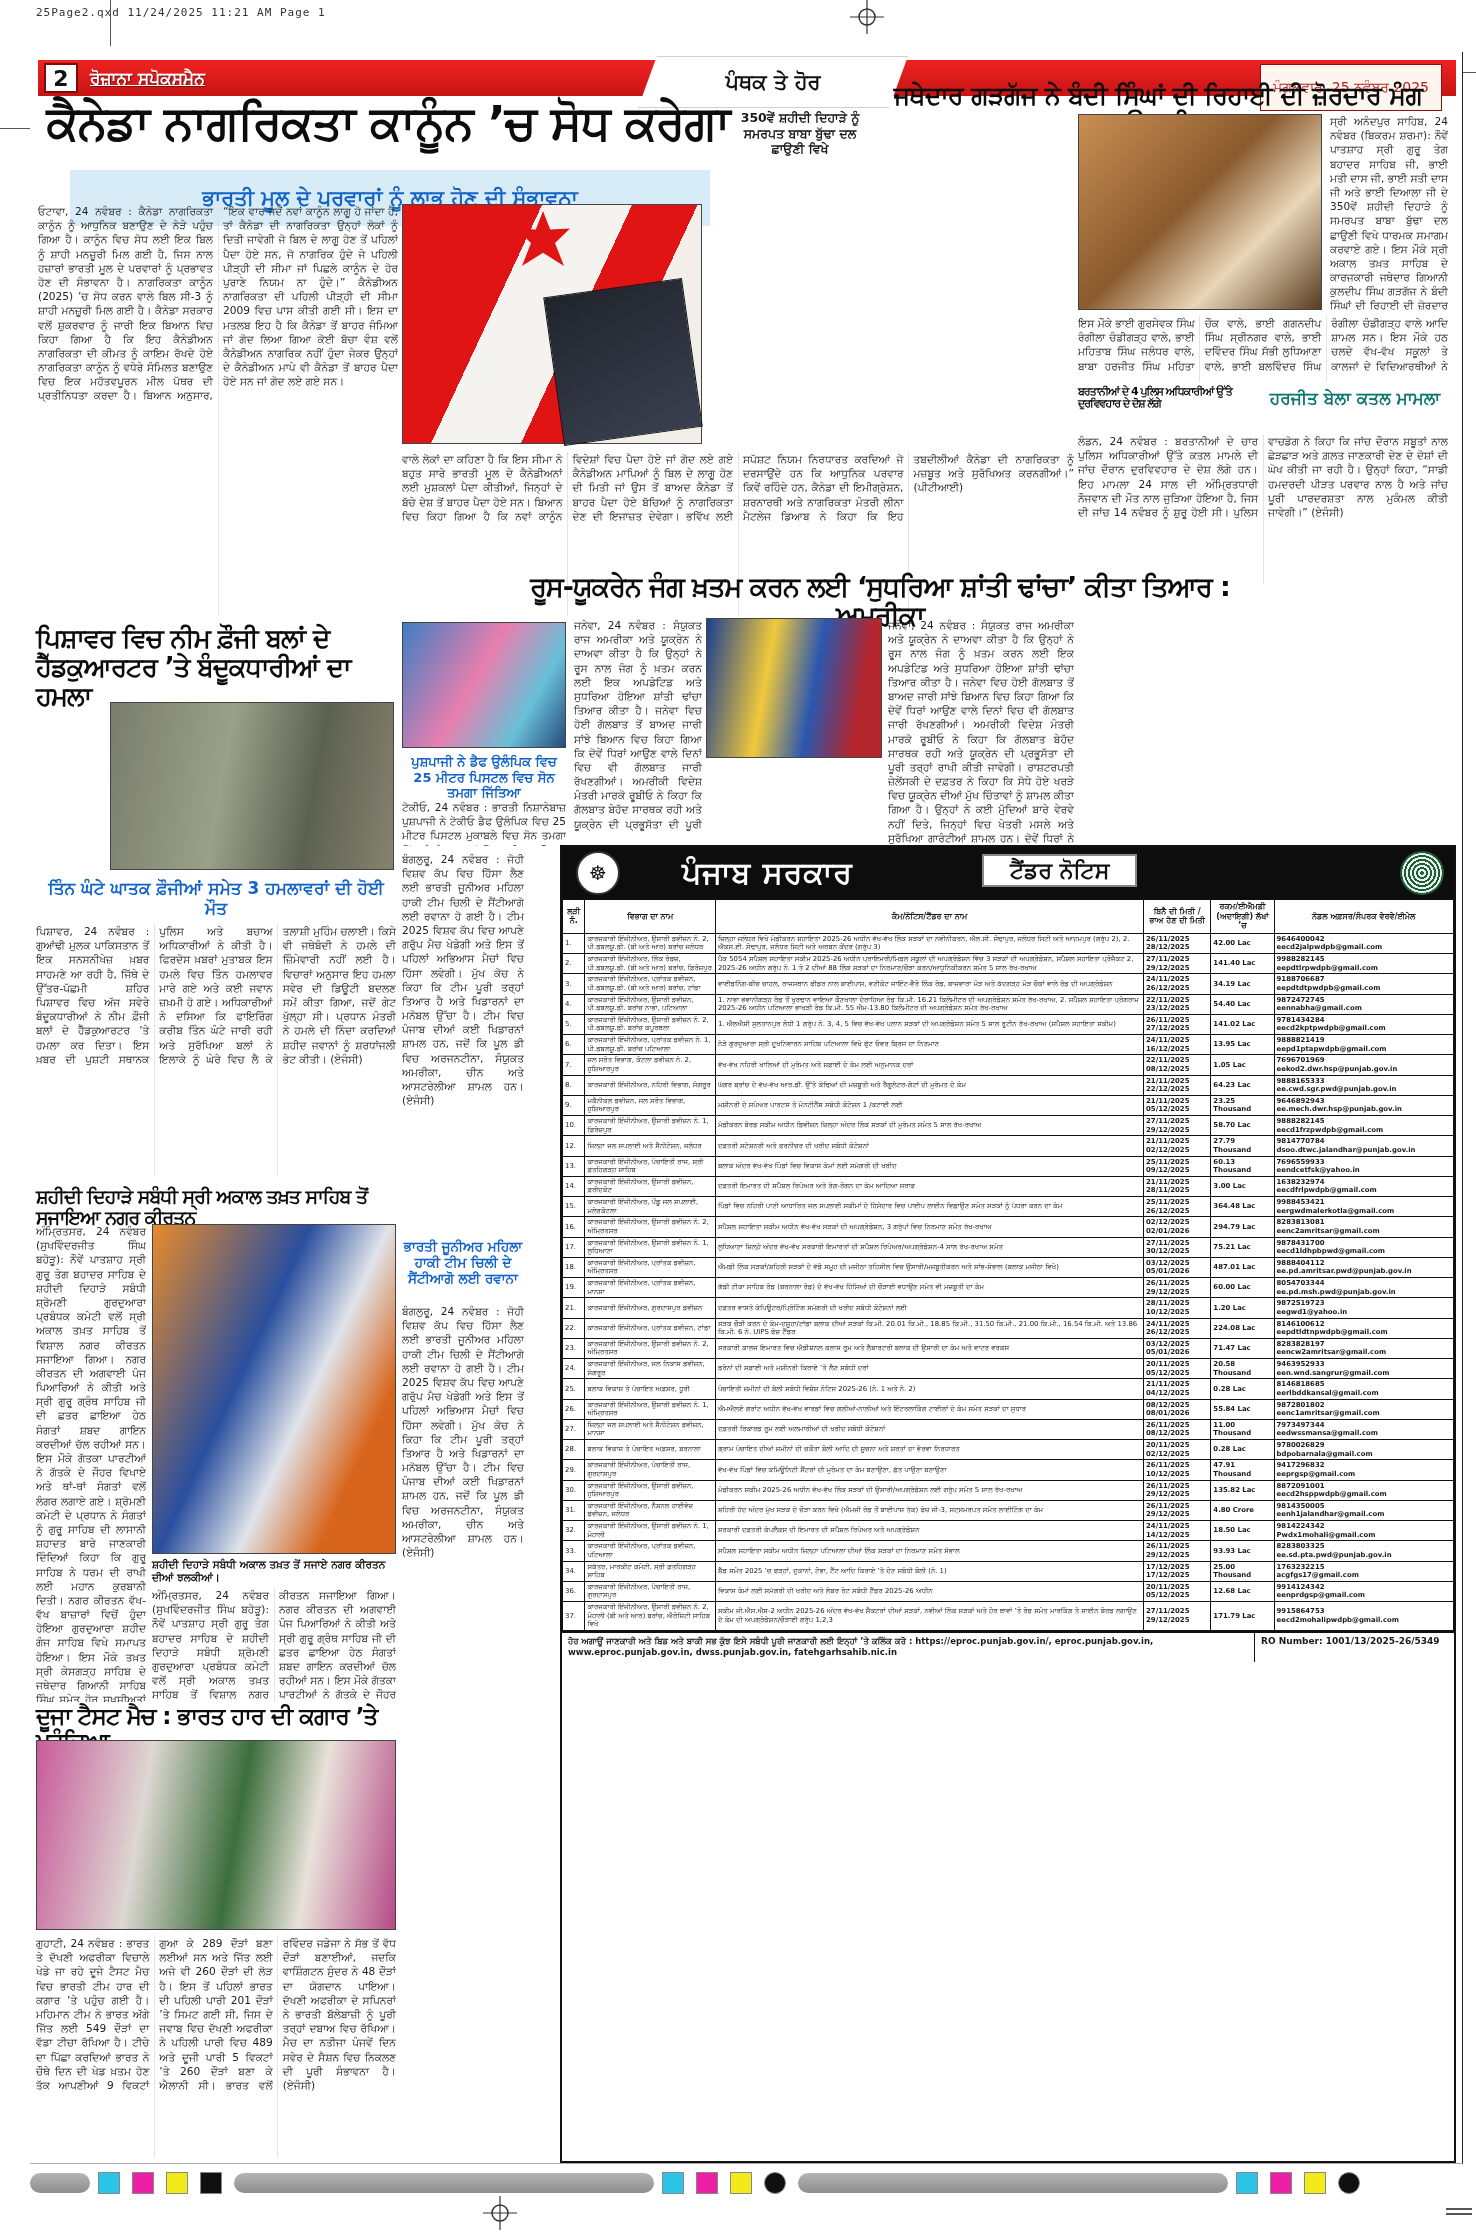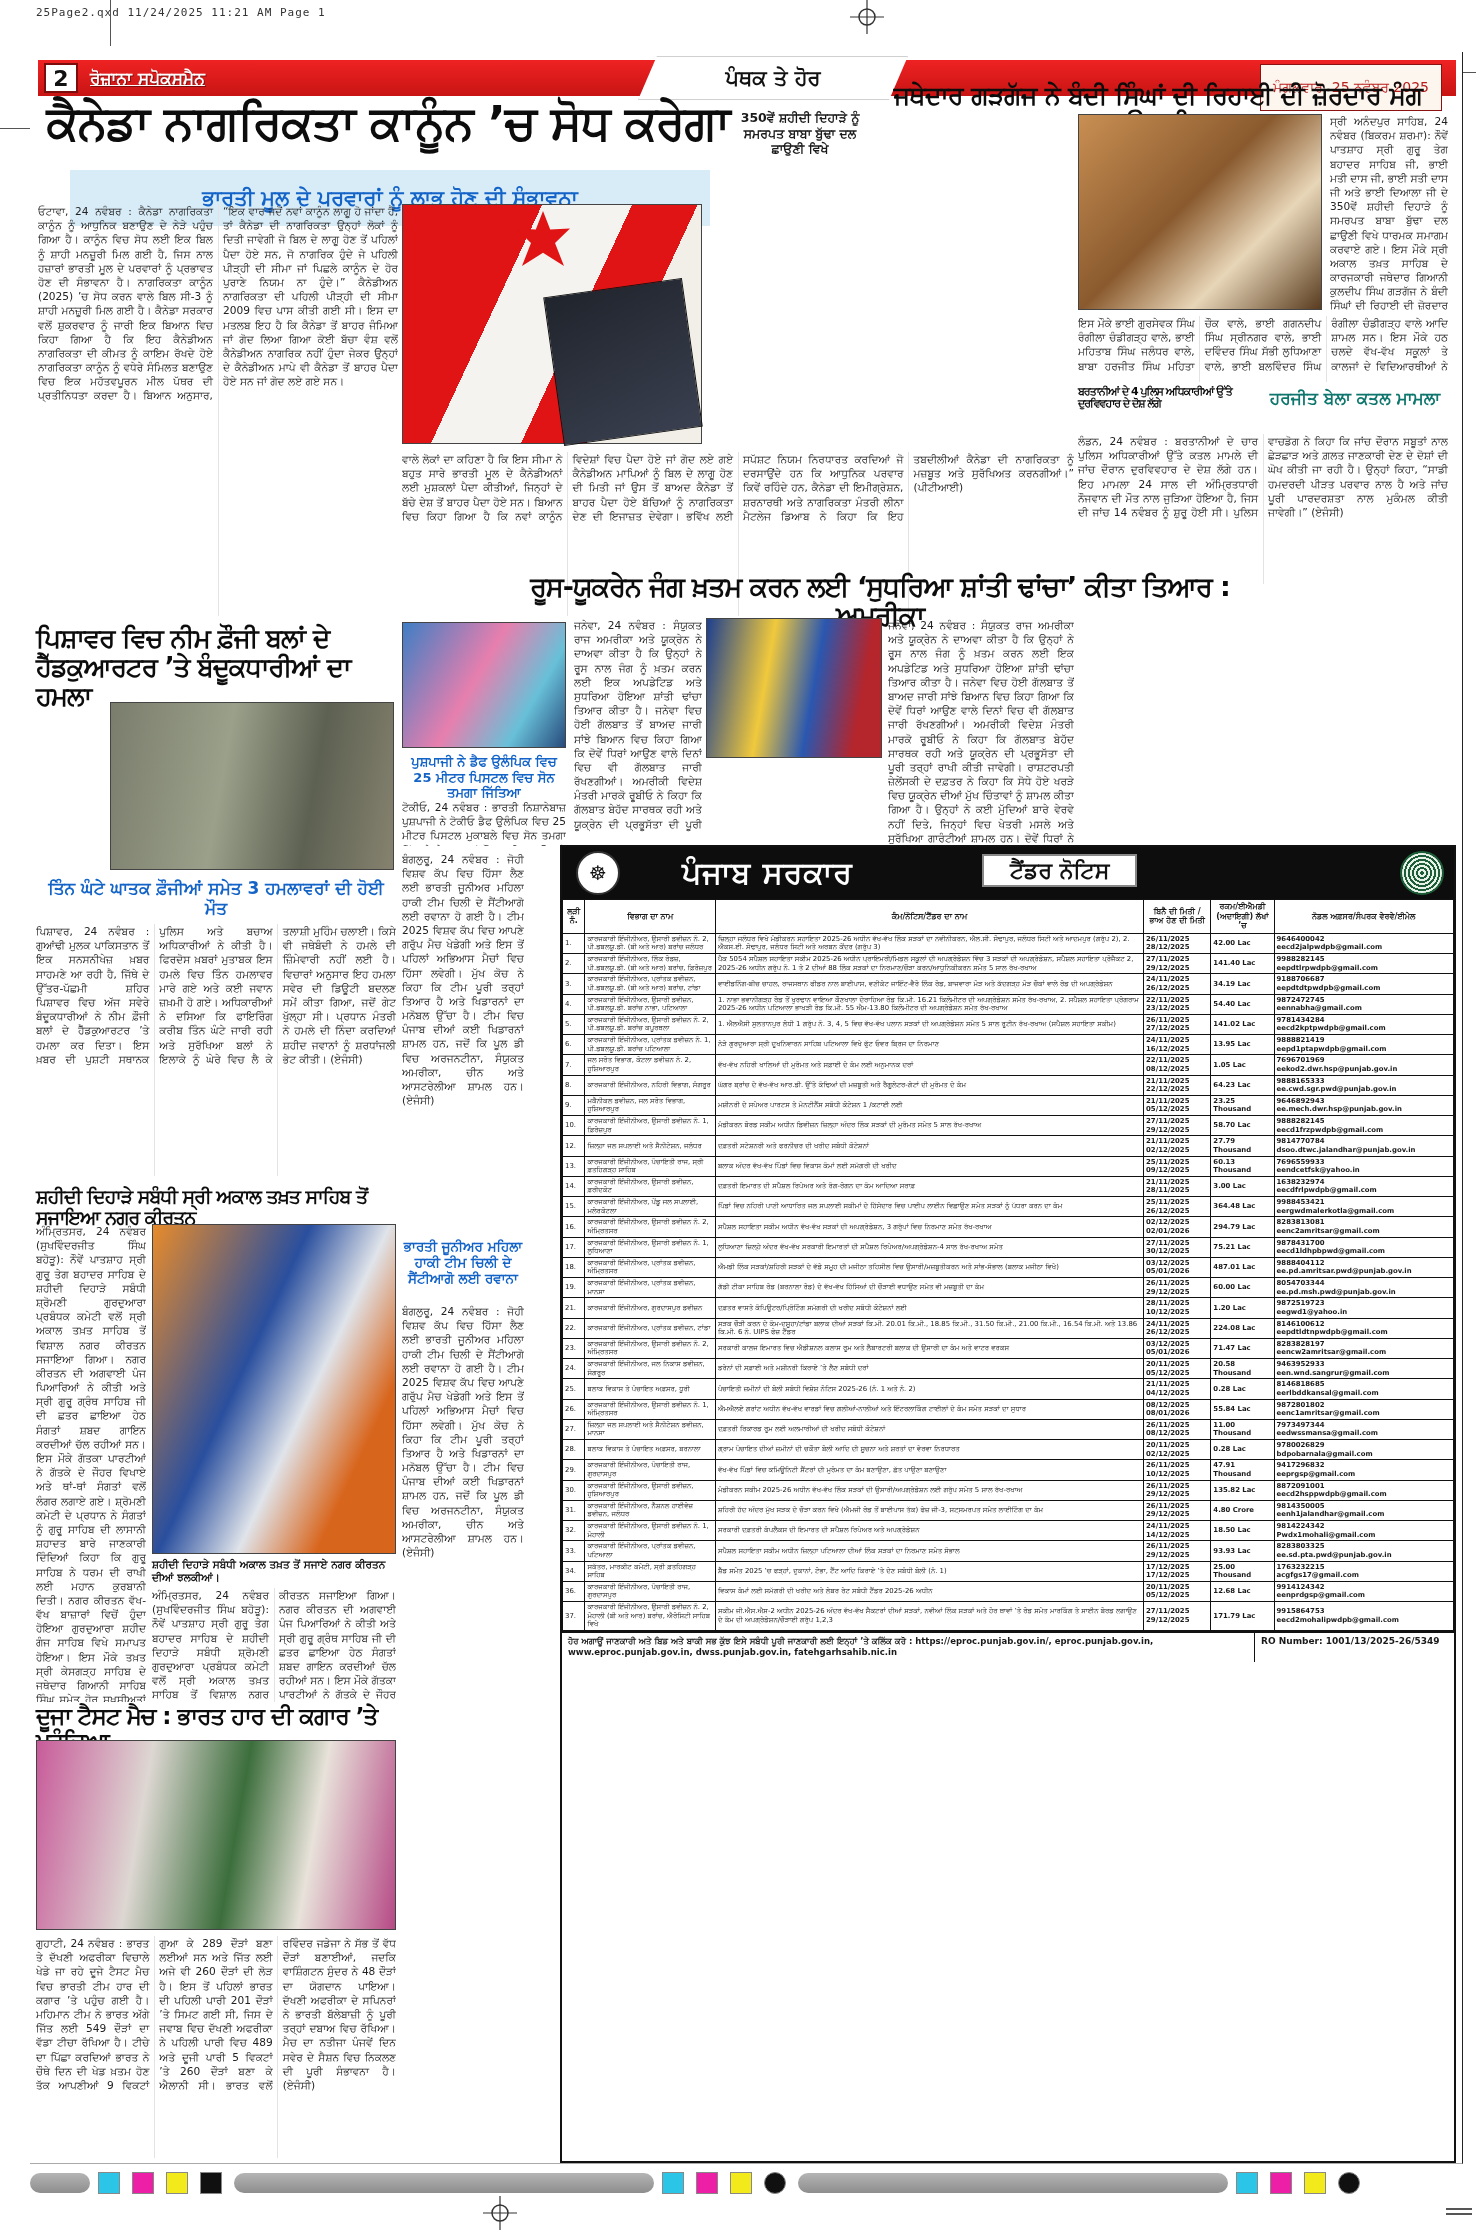--- a/index.html
+++ b/index.html
@@ -6,21 +6,21 @@
   *{box-sizing:border-box;}
   body{font-family:"DejaVu Sans",sans-serif;color:#1a1a1a;}
   #canvas{position:relative;width:1476px;height:2235px;background:#fff;overflow:hidden;}
   .proofline{position:absolute;left:36px;top:6px;font-family:"DejaVu Sans Mono",monospace;font-size:11px;color:#333;letter-spacing:1px;}
   .cropline{position:absolute;background:#555;}
   .page{position:absolute;left:30px;top:52px;width:1433px;height:2112px;background:#fff;border-right:1px solid #222;border-bottom:1px solid #aaa;}
   
   .masthead{position:absolute;left:8px;top:8px;width:1418px;height:36px;background:linear-gradient(180deg,#ef2222,#c81414);display:flex;align-items:center;}
   .pgnum{background:#fff;border:2px solid #7d0d0d;color:#111;font-weight:bold;font-size:22px;width:34px;height:30px;display:flex;align-items:center;justify-content:center;margin-left:6px;}
   .brand{color:#fff;font-weight:bold;font-size:17px;margin-left:12px;text-decoration:underline;text-shadow:1px 1px 0 #7d0d0d;}
-  .section-tab{position:absolute;left:600px;top:-4px;width:270px;height:44px;background:#fff;clip-path:polygon(7% 0,100% 0,93% 100%,0 100%);display:flex;align-items:center;justify-content:center;font-weight:bold;font-size:21px;color:#111;border:1px solid #d0d0d0;}
+  .section-tab{position:absolute;left:600px;top:-4px;width:270px;height:52px;background:#fff;clip-path:polygon(7% 0,100% 0,93% 100%,0 100%);display:flex;align-items:center;justify-content:center;font-weight:bold;font-size:21px;color:#111;border:1px solid #d0d0d0;}
   .datebox{position:absolute;right:14px;top:4px;background:#fdf6ee;border:1px solid #8c1111;color:#b91c1c;font-weight:normal;font-size:14px;padding:14px 12px;}
   
   .hl{font-weight:900;color:#0c0c0c;line-height:1.08;letter-spacing:-1px;}
   .lead-hl{position:absolute;left:14px;top:46px;width:688px;font-size:47px;text-align:center;}
   .lead-sub{position:absolute;left:40px;top:118px;width:640px;background:#d8ecf8;color:#1464c8;font-weight:bold;font-size:21px;text-align:center;padding:16px 0;}
   .kicker{position:absolute;left:706px;top:58px;width:128px;font-size:12.5px;font-weight:bold;text-align:center;line-height:1.25;}
   .jat-hl{position:absolute;left:838px;top:30px;width:580px;font-size:25px;text-align:center;letter-spacing:-0.5px;}
   
   .btxt{font-size:10.6px;line-height:1.34;text-align:justify;overflow:hidden;color:#222;}
   .cols2{column-count:2;column-gap:10px;column-rule:1px solid #e3e3e3;}

